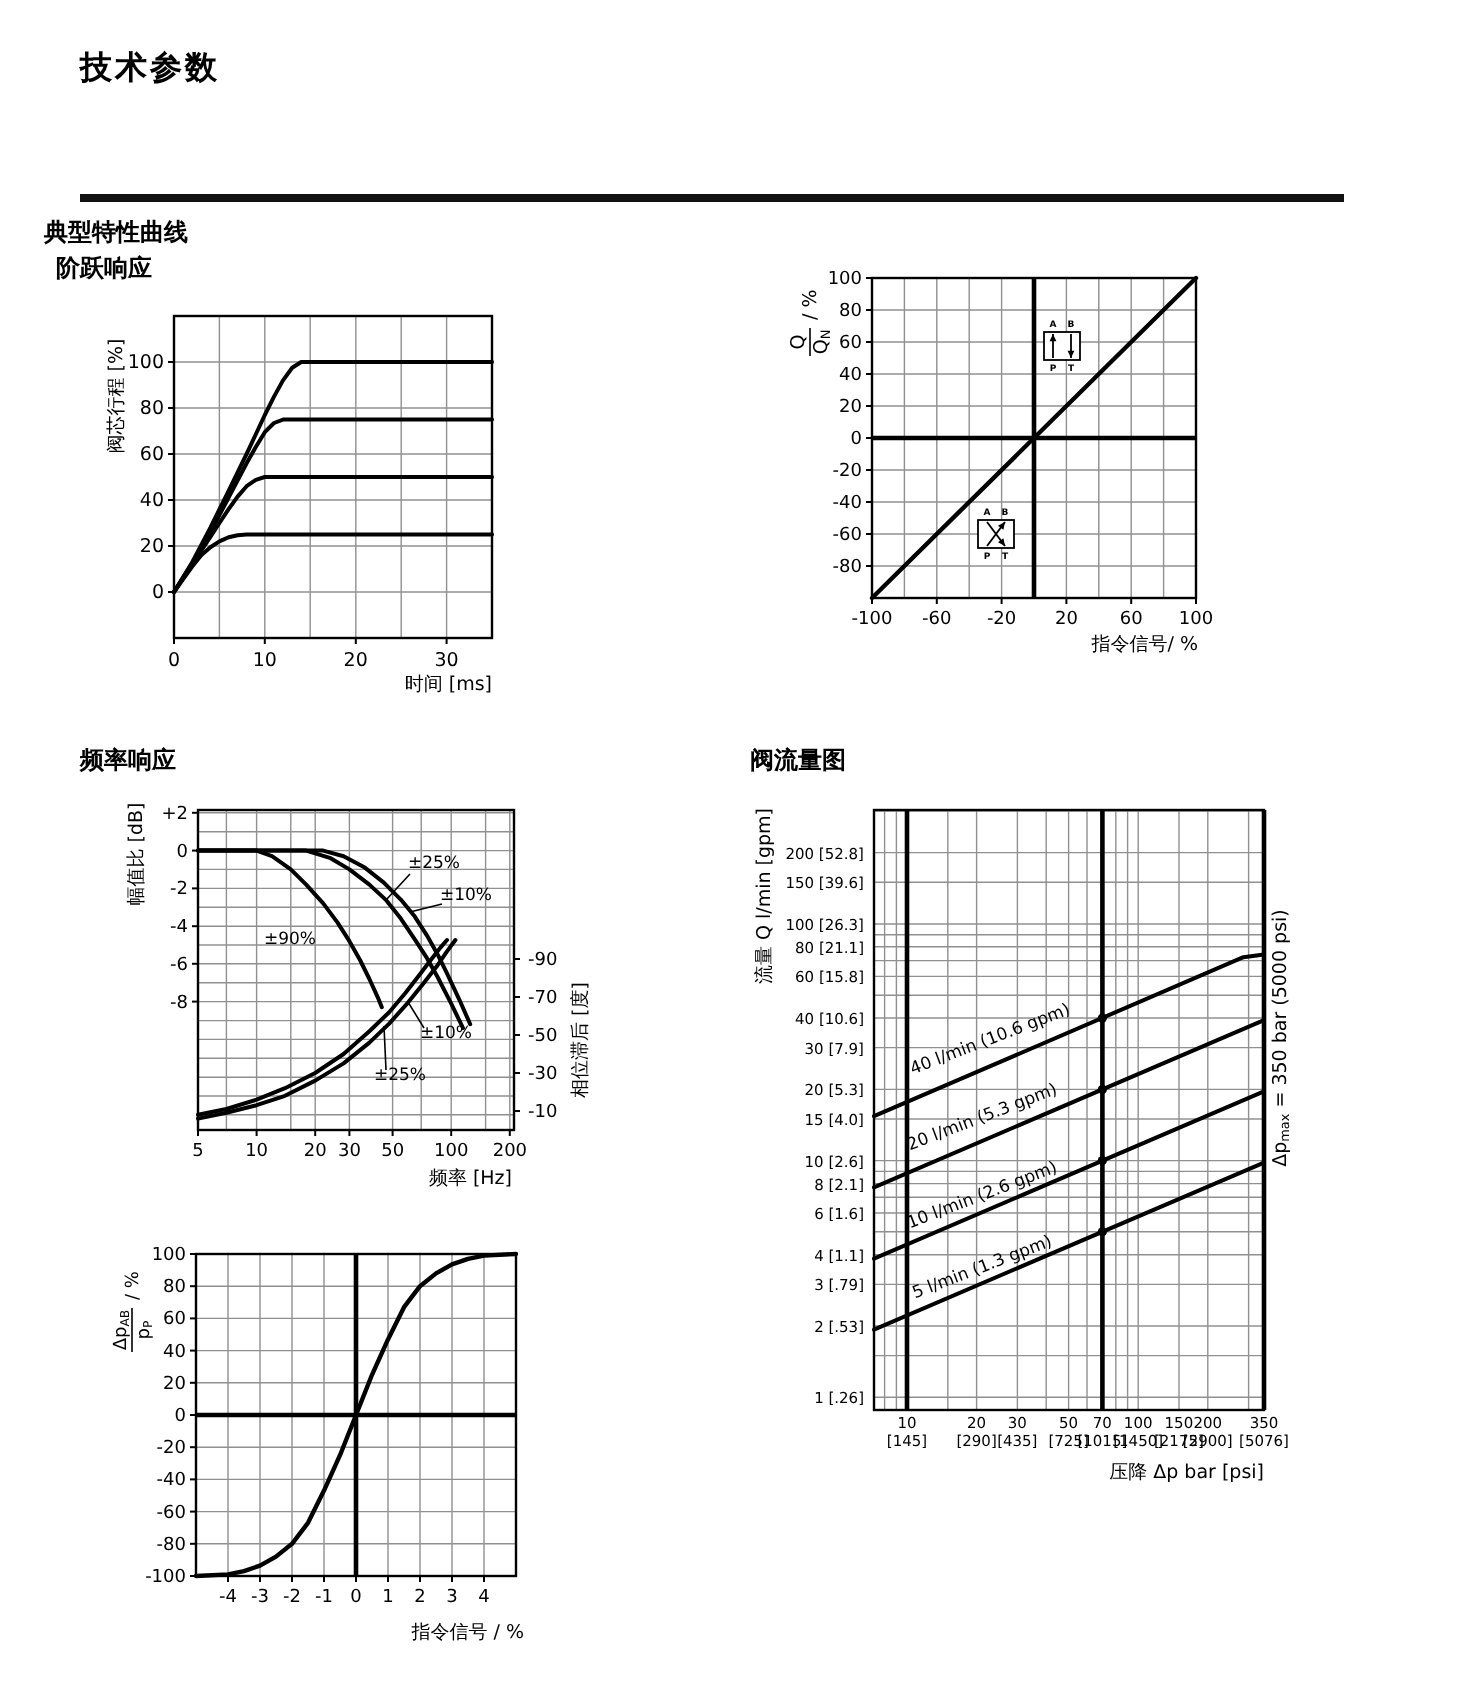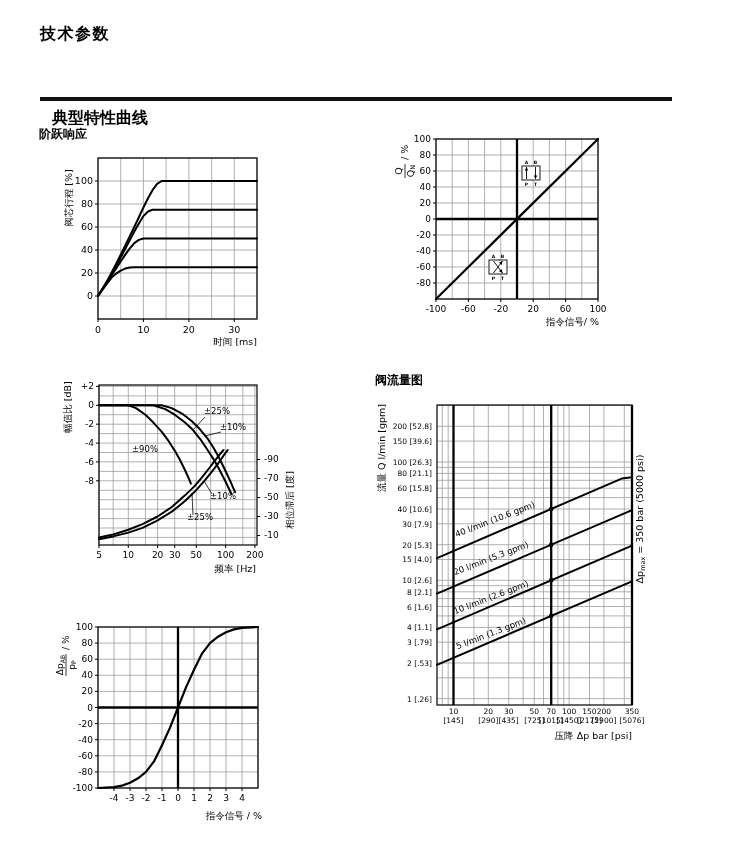--- a/index.html
+++ b/index.html
@@ -1,34 +1,34 @@
 <!DOCTYPE html>
 <html><head>
 <meta charset="utf-8">
 <style>
   html,body{margin:0;padding:0;background:#fff}
   body{width:730px;height:849px;font-family:"DejaVu Sans","Liberation Sans",sans-serif;color:#000}
   #page{position:relative;width:730px;height:849px;overflow:hidden;background:#fff}
   .h1{position:absolute;left:40px;top:24px;font-size:16px;font-weight:bold;letter-spacing:1.5px}
   .rule{position:absolute;left:40px;top:97px;width:632px;height:4px;background:#111}
-  .h2{position:absolute;left:52px;top:108px;font-size:16px;font-weight:bold}
+  .h2{position:absolute;left:22px;top:108px;font-size:12px;font-weight:bold}
   figure.chart{position:absolute;margin:0;padding:0}
   figure.chart figcaption{font-size:12px;font-weight:bold;margin:0 0 3px 0;white-space:nowrap}
   svg{display:block}
   svg text{fill:#000;font-family:"DejaVu Sans","Liberation Sans",sans-serif}
 </style>
 </head>
 <body>
 
 <div id="page">
   <div class="h1">技术参数</div>
   <div class="rule"></div>
   <div class="h2">典型特性曲线</div>
 
-  <figure class="chart" style="left:39px;top:126px">
+  <figure class="chart" style="left:28px;top:126px">
     <figcaption>阶跃响应</figcaption>
     <svg width="320" height="212" viewBox="0 0 320 212">
         <line x1="59.0" y1="12.0" x2="59.0" y2="173.0" stroke="#909090" stroke-width="0.7"></line>
         <line x1="81.7" y1="12.0" x2="81.7" y2="173.0" stroke="#909090" stroke-width="0.7"></line>
         <line x1="104.4" y1="12.0" x2="104.4" y2="173.0" stroke="#909090" stroke-width="0.7"></line>
         <line x1="127.1" y1="12.0" x2="127.1" y2="173.0" stroke="#909090" stroke-width="0.7"></line>
         <line x1="149.9" y1="12.0" x2="149.9" y2="173.0" stroke="#909090" stroke-width="0.7"></line>
         <line x1="172.6" y1="12.0" x2="172.6" y2="173.0" stroke="#909090" stroke-width="0.7"></line>
         <line x1="195.3" y1="12.0" x2="195.3" y2="173.0" stroke="#909090" stroke-width="0.7"></line>
         <line x1="218.0" y1="12.0" x2="218.0" y2="173.0" stroke="#909090" stroke-width="0.7"></line>
@@ -156,20 +156,21 @@
           <polygon points="4.5,6 0.98,4.14 3.70,2.10" fill="#000000"></polygon>
           <text x="-4.5" y="-9.5" font-size="4.5" text-anchor="middle" font-weight="bold">A</text>
           <text x="4.5" y="-9.5" font-size="4.5" text-anchor="middle" font-weight="bold">B</text>
           <text x="-4.5" y="12.5" font-size="4.5" text-anchor="middle" font-weight="bold">P</text>
           <text x="4.5" y="12.5" font-size="4.5" text-anchor="middle" font-weight="bold">T</text>
         </g>
       </svg>
   </figure>
 
   <figure class="chart" style="left:40px;top:372px">
+    <figcaption>频率响应</figcaption>
     <svg width="330" height="212" viewBox="0 0 330 212">
         <line x1="59.0" y1="13.0" x2="59.0" y2="173.0" stroke="#909090" stroke-width="0.7"></line>
         <line x1="73.2" y1="13.0" x2="73.2" y2="173.0" stroke="#909090" stroke-width="0.7"></line>
         <line x1="88.3" y1="13.0" x2="88.3" y2="173.0" stroke="#909090" stroke-width="0.7"></line>
         <line x1="105.4" y1="13.0" x2="105.4" y2="173.0" stroke="#909090" stroke-width="0.7"></line>
         <line x1="117.6" y1="13.0" x2="117.6" y2="173.0" stroke="#909090" stroke-width="0.7"></line>
         <line x1="134.7" y1="13.0" x2="134.7" y2="173.0" stroke="#909090" stroke-width="0.7"></line>
         <line x1="156.3" y1="13.0" x2="156.3" y2="173.0" stroke="#909090" stroke-width="0.7"></line>
         <line x1="170.6" y1="13.0" x2="170.6" y2="173.0" stroke="#909090" stroke-width="0.7"></line>
         <line x1="185.6" y1="13.0" x2="185.6" y2="173.0" stroke="#909090" stroke-width="0.7"></line>

